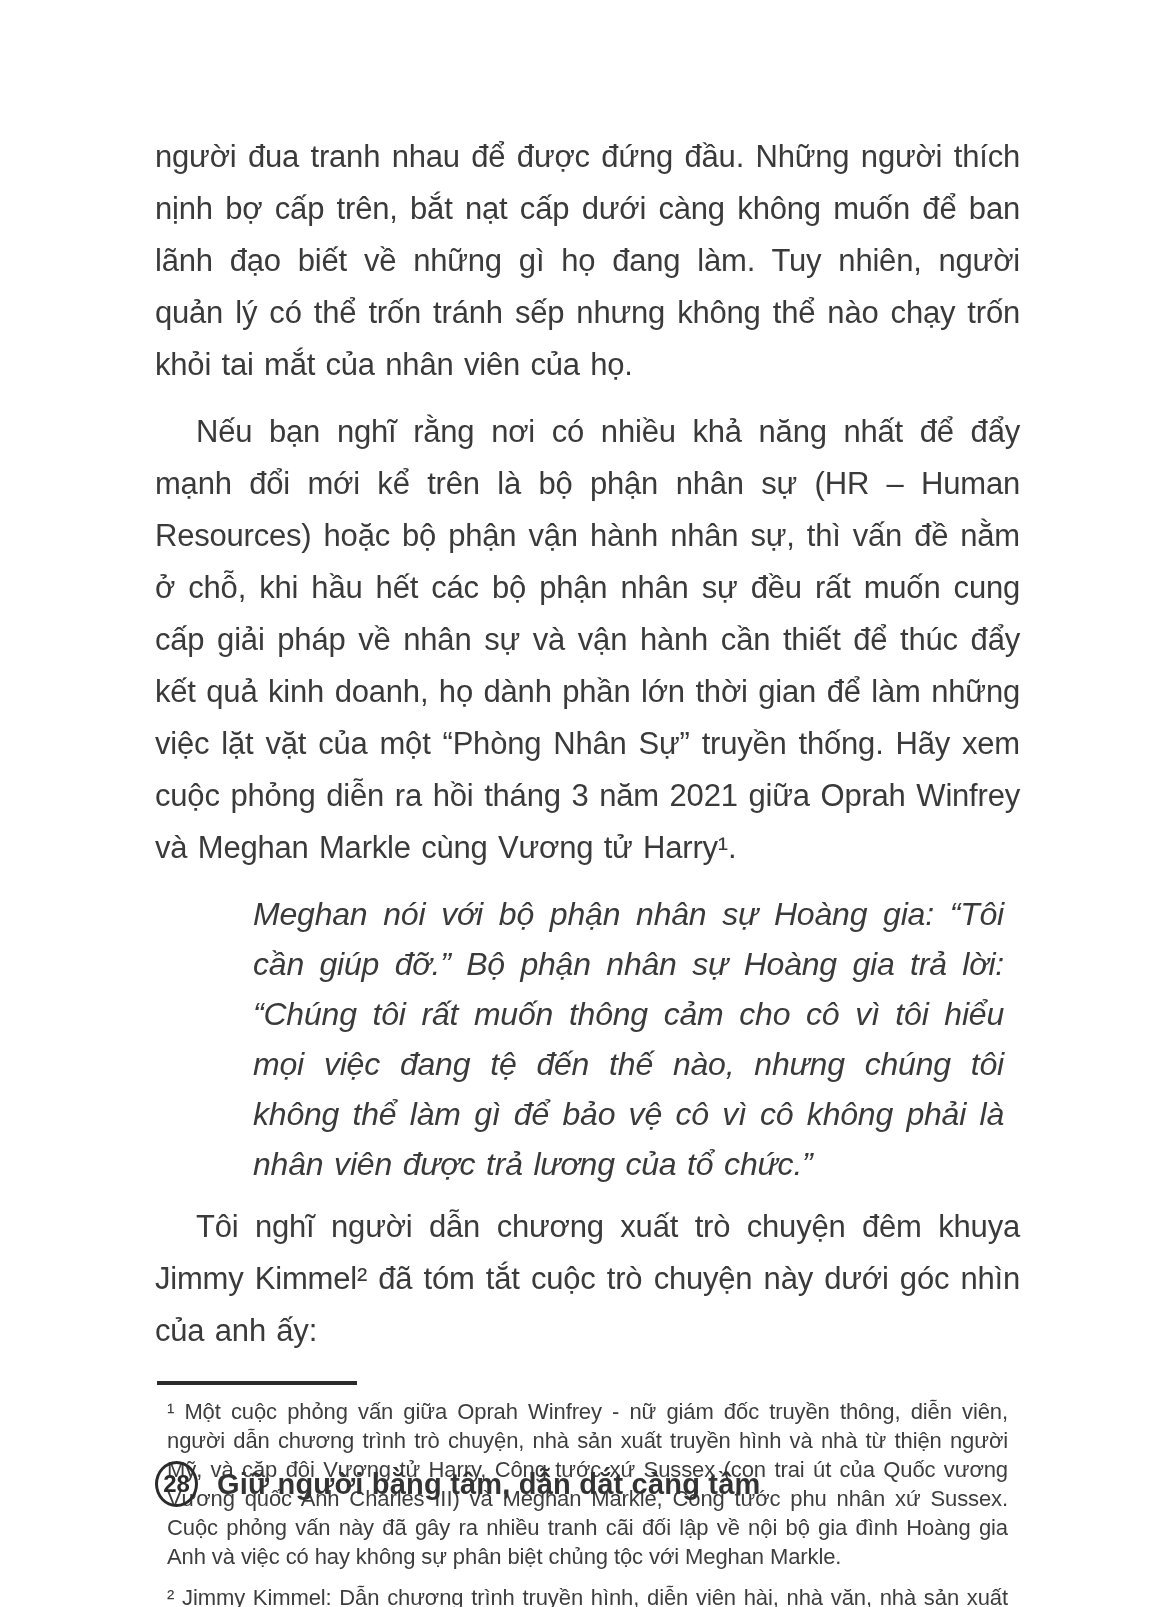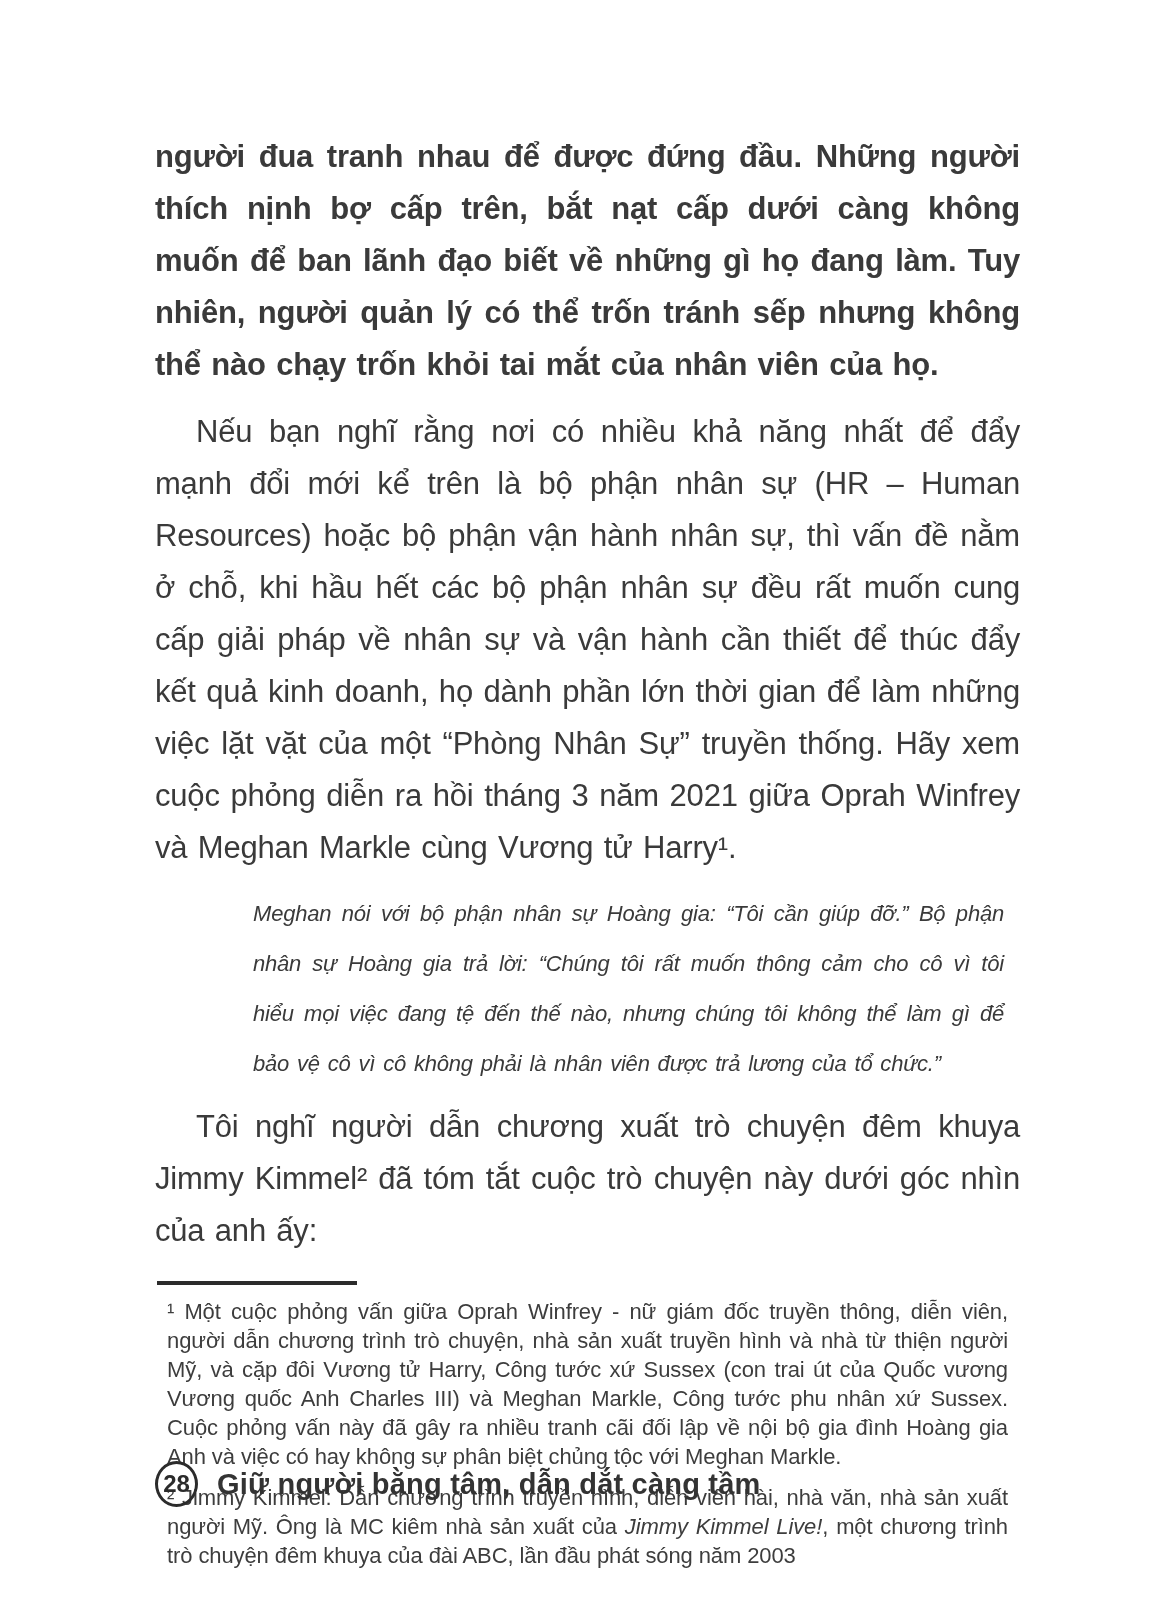--- a/index.html
+++ b/index.html
@@ -20,24 +20,24 @@
   }
   .para {
     font-size: 31px;
     line-height: 52px;
     text-align: justify;
     text-indent: 41px;
     word-spacing: 2px;
     letter-spacing: -0.2px;
     margin: 0 0 15px 0;
   }
-  .para.first { text-indent: 0; font-weight: bold; }
+  .para.first { text-indent: 0; }
   .para.last { margin-bottom: 0; }
   .quote {
-    font-size: 22px;
+    font-size: 32px;
     font-style: italic;
     line-height: 50px;
     text-align: justify;
     word-spacing: 2px;
     letter-spacing: -0.2px;
     margin: 10px 16px 12px 98px;
   }
   .fn-rule {
     width: 200px;
     height: 4px;

